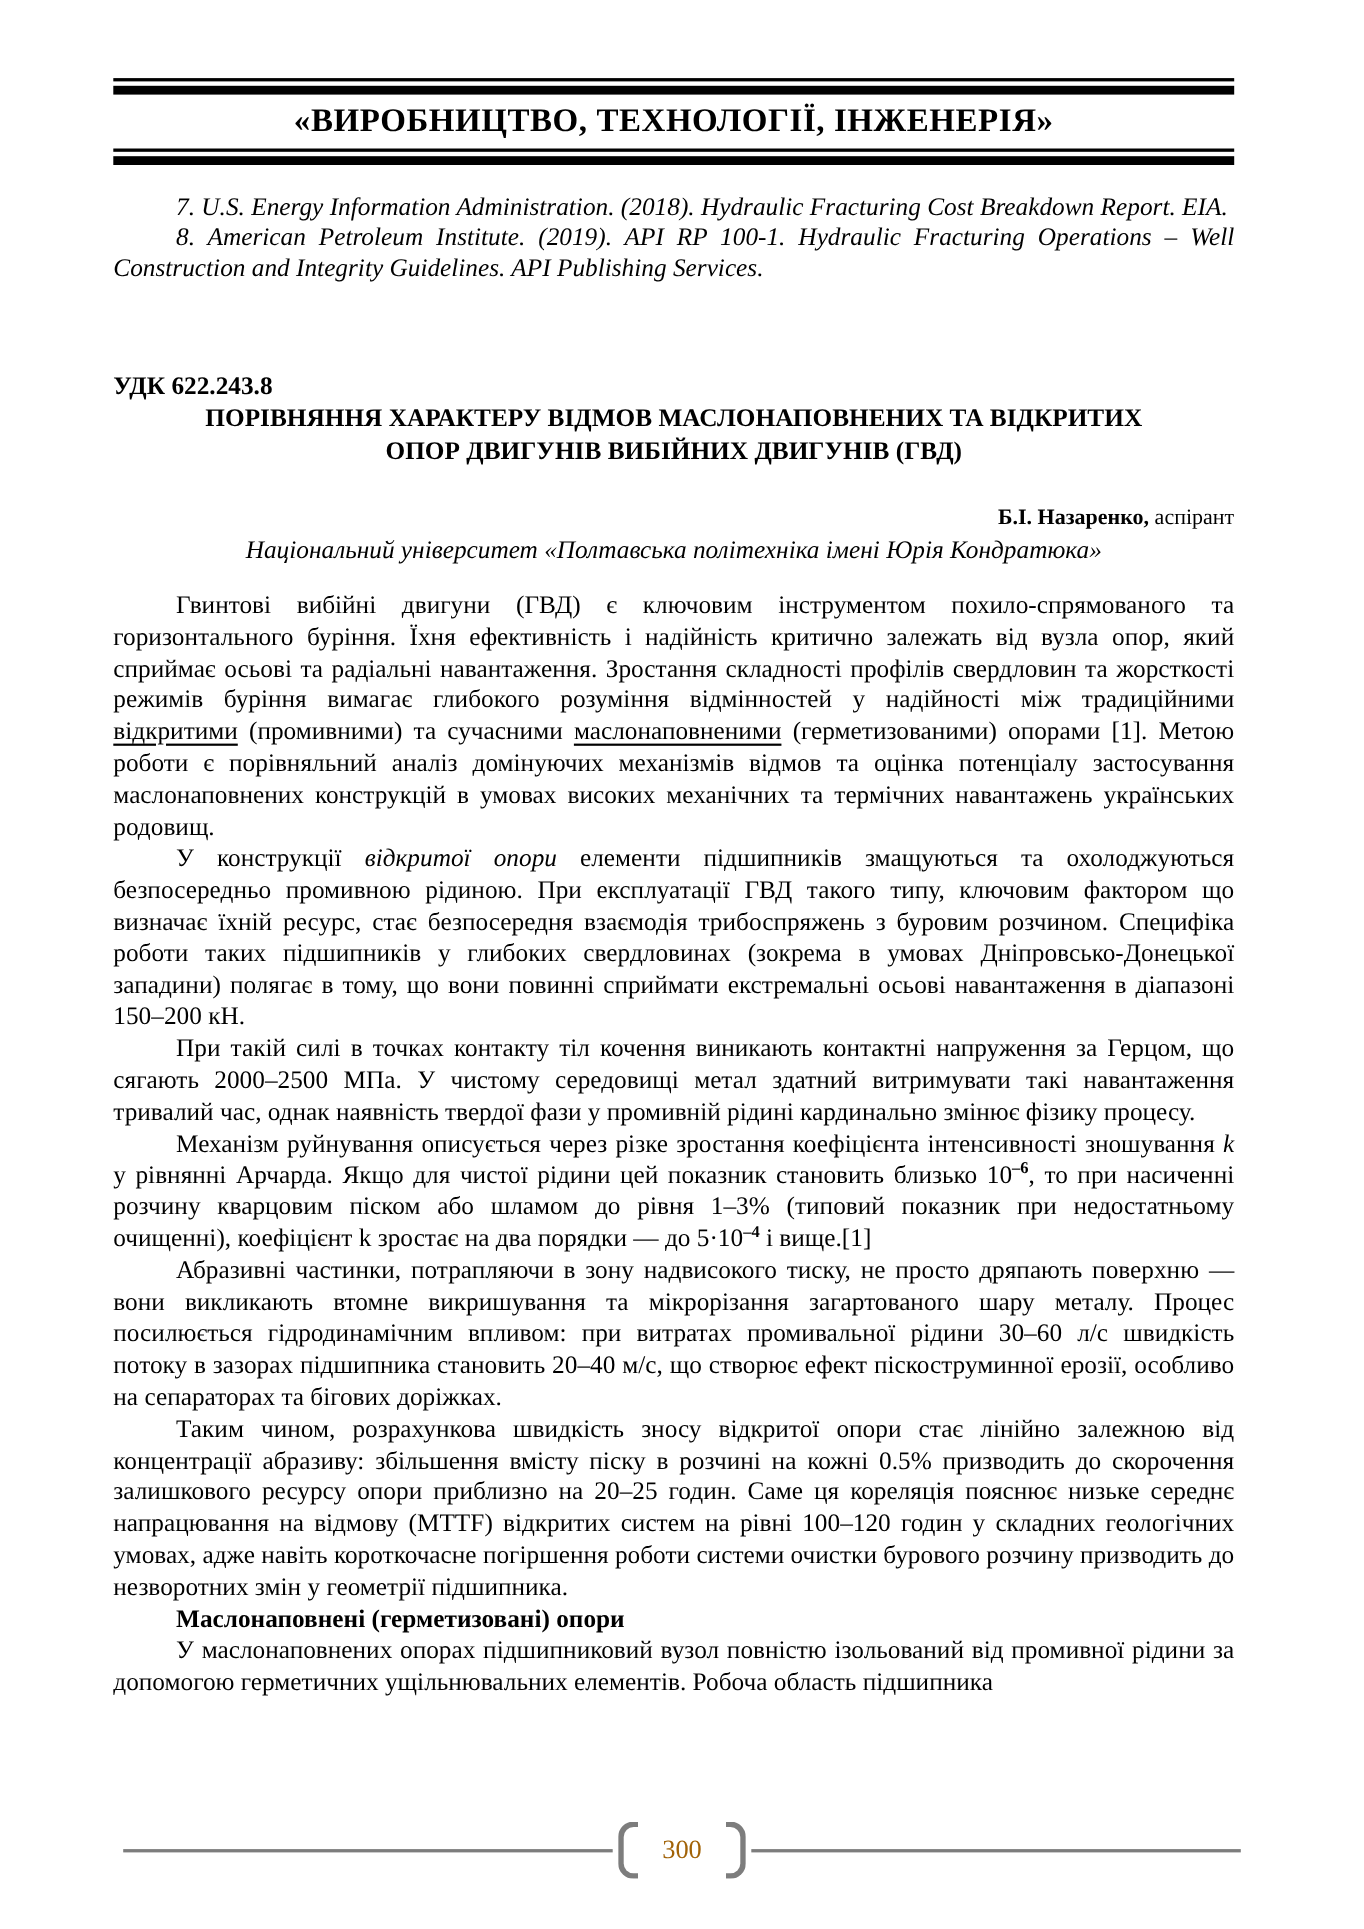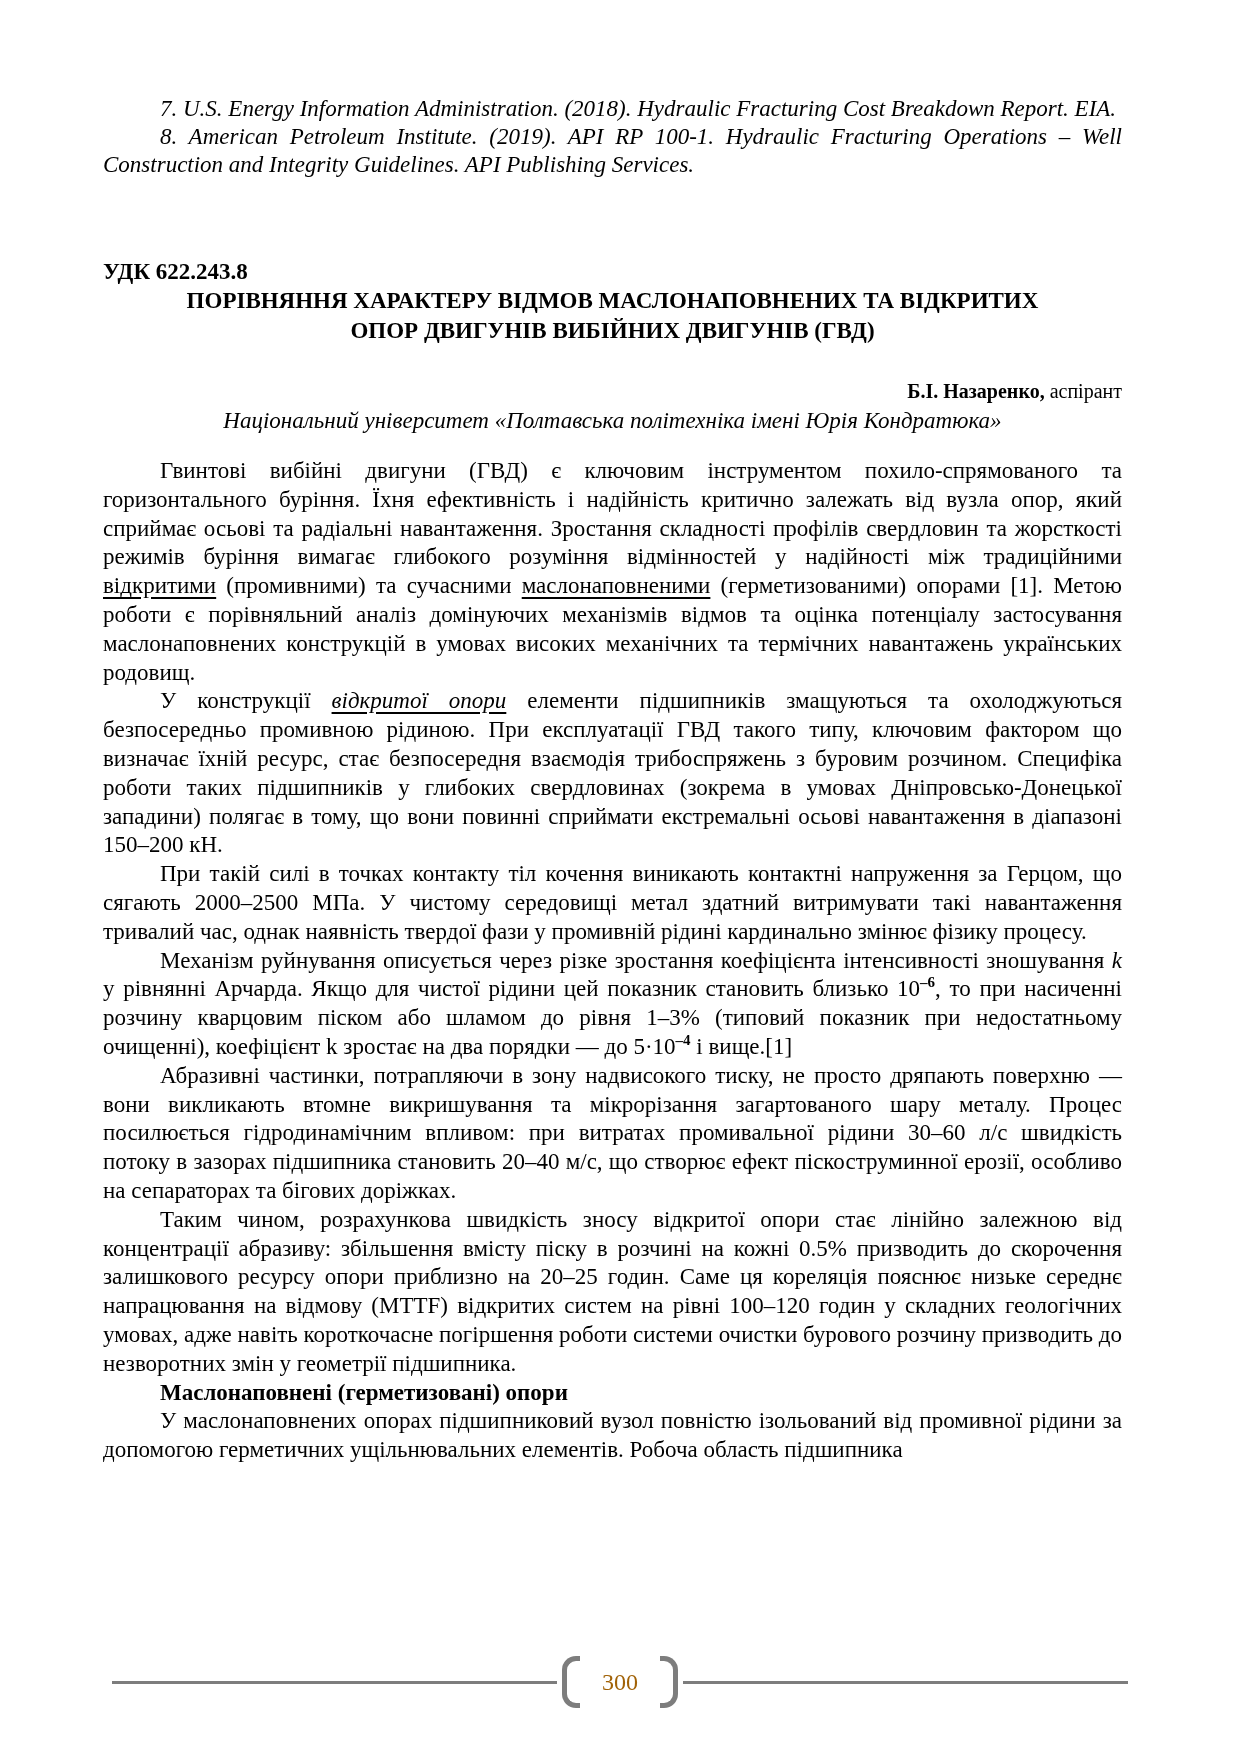--- a/index.html
+++ b/index.html
@@ -33,41 +33,50 @@
   .author-line{margin-top:31px;text-align:right;font-size:20px;line-height:29px;}
   .author-name{font-weight:bold;}
   .affiliation{text-align:center;font-style:italic;font-size:23px;line-height:29px;}
 
   
   .body-text{margin-top:22px;font-size:23px;line-height:28.8px;text-align:justify;}
   .para{margin:0;text-indent:57px;}
   .para-bold{font-weight:bold;}
   .run-underline{text-decoration:underline;text-decoration-thickness:2px;text-underline-offset:4px;}
   .run-italic{font-style:italic;}
-  .run-italic-underline{font-style:italic;text-decoration:underline;text-decoration-thickness:2px;text-underline-offset:4px;}
+  .run-italic-underline{font-style:italic;text-decoration-thickness:2px;text-underline-offset:4px;}
   sup.run-sup{font-weight:bold;font-size:15px;line-height:0;}
 
   
   .page-footer{
     position:absolute;left:0;right:0;top:1656px;
     display:flex;align-items:center;
     padding:0 112px;box-sizing:border-box;
   }
   .footer-line{flex:1;height:3px;background:#7d7d7d;}
   .bracket{width:18px;height:52px;border:5px solid #7d7d7d;box-sizing:border-box;background:transparent;}
   .bracket-left{border-right:none;border-radius:14px 0 0 14px;margin-left:5px;}
   .bracket-right{border-left:none;border-radius:0 14px 14px 0;margin-right:5px;}
   .page-number{font-size:24px;line-height:52px;padding:0 22px;color:#a16207;}
 </style>
 </head>
 <body>
 
 <div class="page">
   <div class="content">
 
+    <header class="band">
+      <div class="rule thin"></div>
+      <div class="rule-gap"></div>
+      <div class="rule thick"></div>
+      <div class="band-title">«ВИРОБНИЦТВО, ТЕХНОЛОГІЇ, ІНЖЕНЕРІЯ»</div>
+      <div class="rule thin"></div>
+      <div class="rule-gap"></div>
+      <div class="rule thick"></div>
+    </header>
 
     <section class="references">
         <p class="ref">7. U.S. Energy Information Administration. (2018). Hydraulic Fracturing Cost Breakdown Report. EIA.</p>
         <p class="ref">8. American Petroleum Institute. (2019). API RP 100-1. Hydraulic Fracturing Operations – Well Construction and Integrity Guidelines. API Publishing Services.</p>
       </section>
 
     <div class="udc">УДК 622.243.8</div>
 
     <h1 class="title">
       <div>ПОРІВНЯННЯ ХАРАКТЕРУ ВІДМОВ МАСЛОНАПОВНЕНИХ ТА ВІДКРИТИХ</div>

